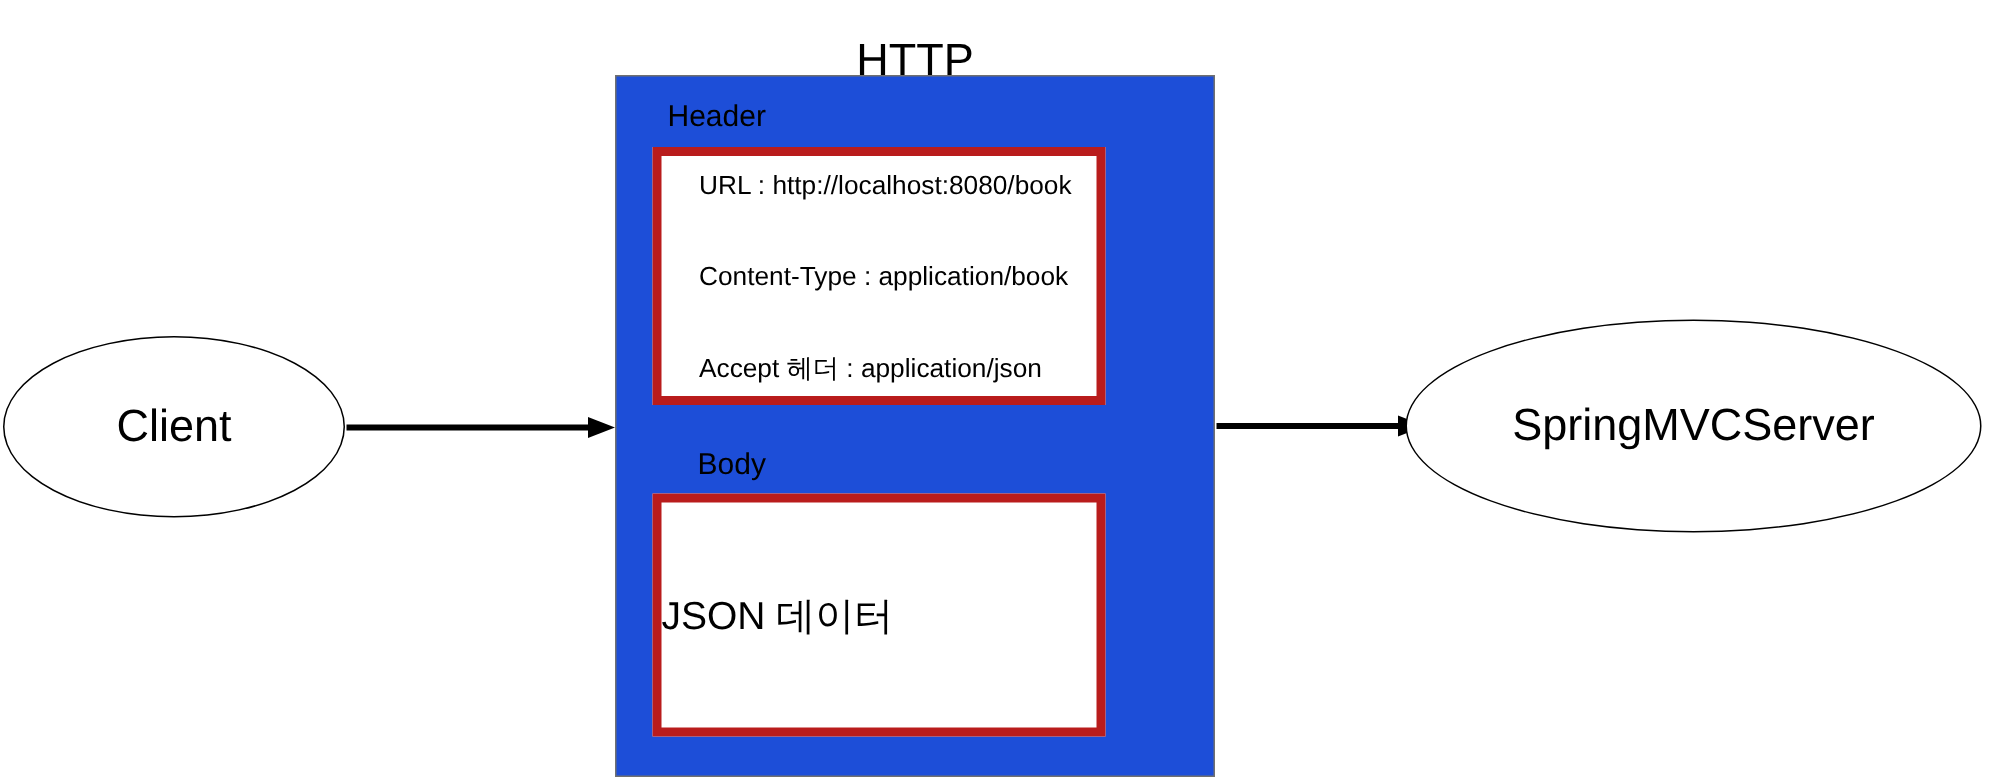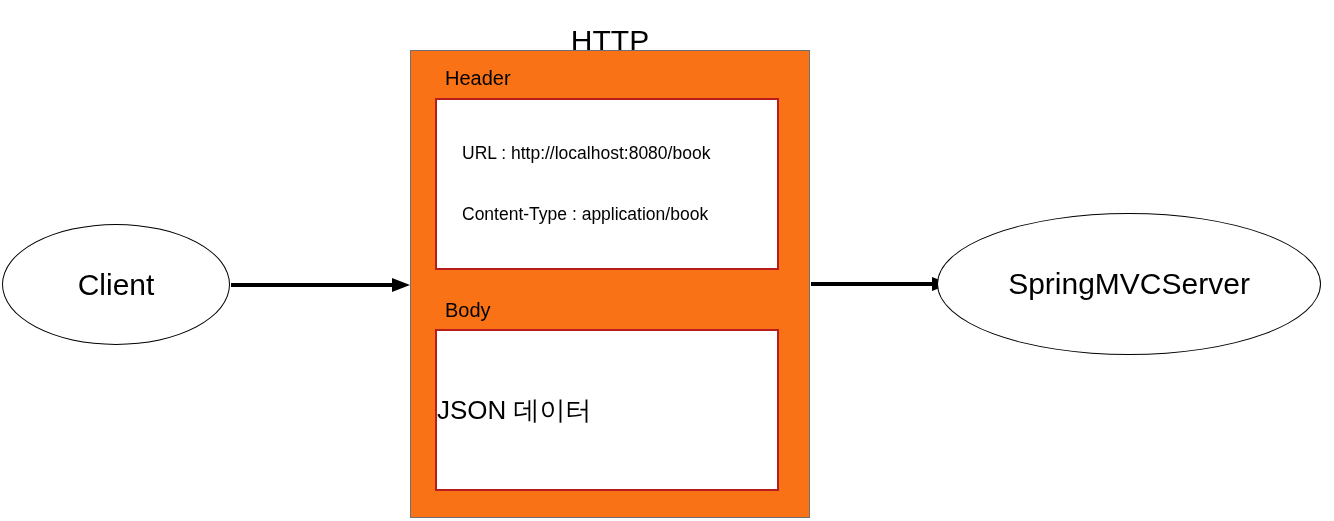--- a/index.html
+++ b/index.html
@@ -51,37 +51,37 @@
     width: 400px;
     text-align: center;
     font-size: 30px;
   }
   .http-box {
     position: absolute;
     left: 410px;
     top: 50px;
     width: 400px;
     height: 468px;
-    background: #f97316;
+    background: #1d4ed8;
     border: 1px solid #707070;
     box-sizing: border-box;
   }
   .section-label {
     position: absolute;
     left: 34px;
     font-size: 20px;
   }
   .header-label { top: 16px; }
-  .body-label   { top: 248px; }
+  .body-label   { top: 248px; margin-left: 20px; }
   .inner-box {
     position: absolute;
     left: 24px;
-    width: 344px;
+    width: 302px;
     background: #ffffff;
-    border: 2px solid #b91c1c;
+    border: 6px solid #b91c1c;
     box-sizing: border-box;
     gap: 36px;
   }
   .header-box {
     top: 47px;
     height: 172px;
     display: flex;
     flex-direction: column;
     justify-content: center;
     padding-left: 25px;
@@ -126,20 +126,21 @@
 
   <div class="http-title">HTTP</div>
 
   <div class="http-box">
 
     <div class="section-label header-label">Header</div>
 
     <div class="inner-box header-box">
       <div>URL : http://localhost:8080/book</div>
       <div>Content-Type : application/book</div>
+      <div>Accept 헤더 : application/json</div>
     </div>
 
     <div class="section-label body-label">Body</div>
 
     <div class="inner-box body-box">
       <span>JSON 데이터</span>
     </div>
 
   </div>
 

